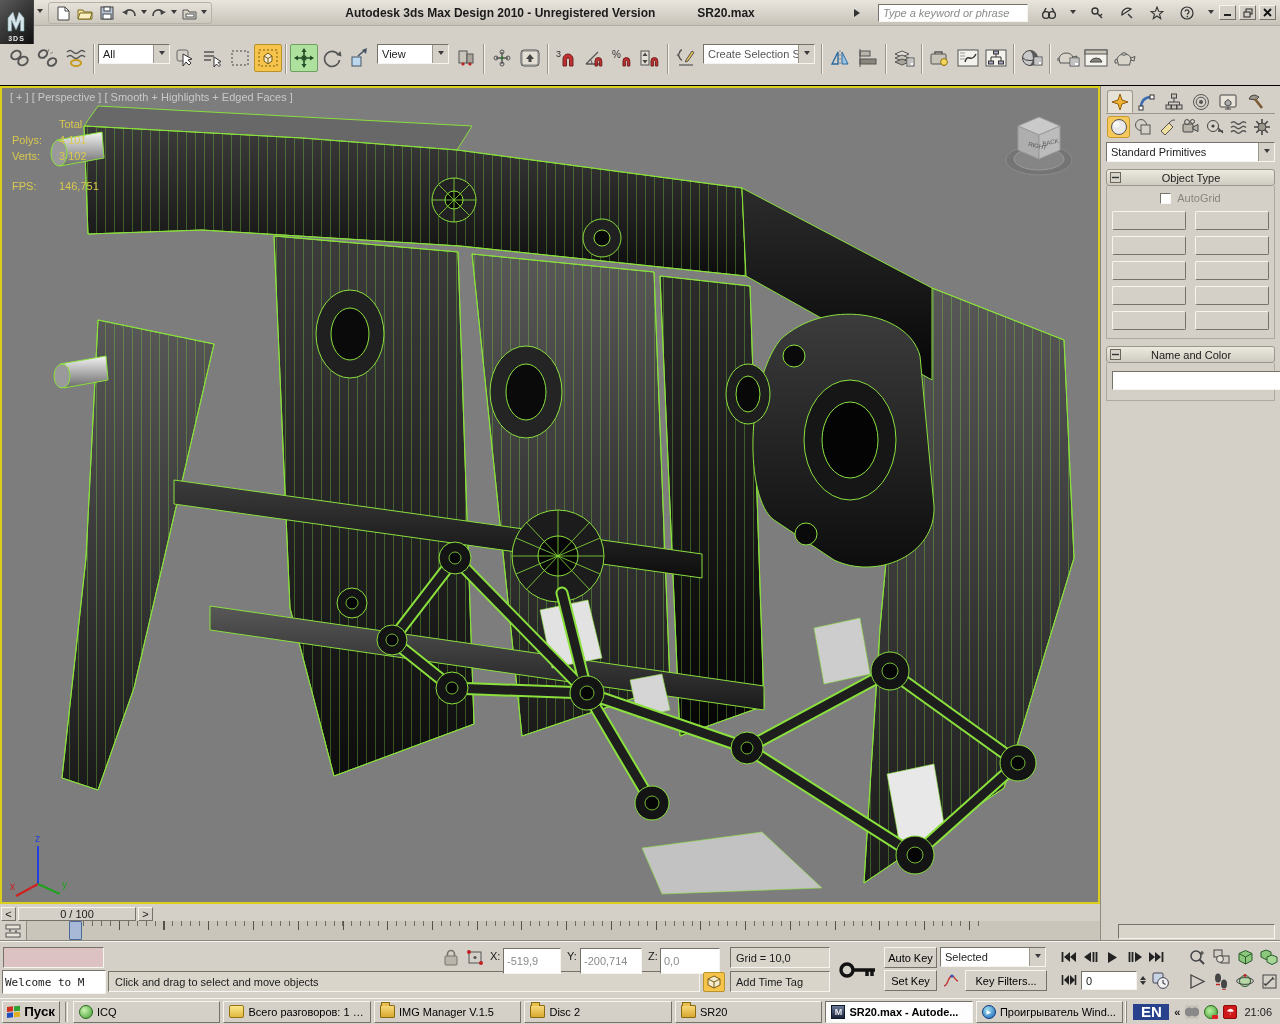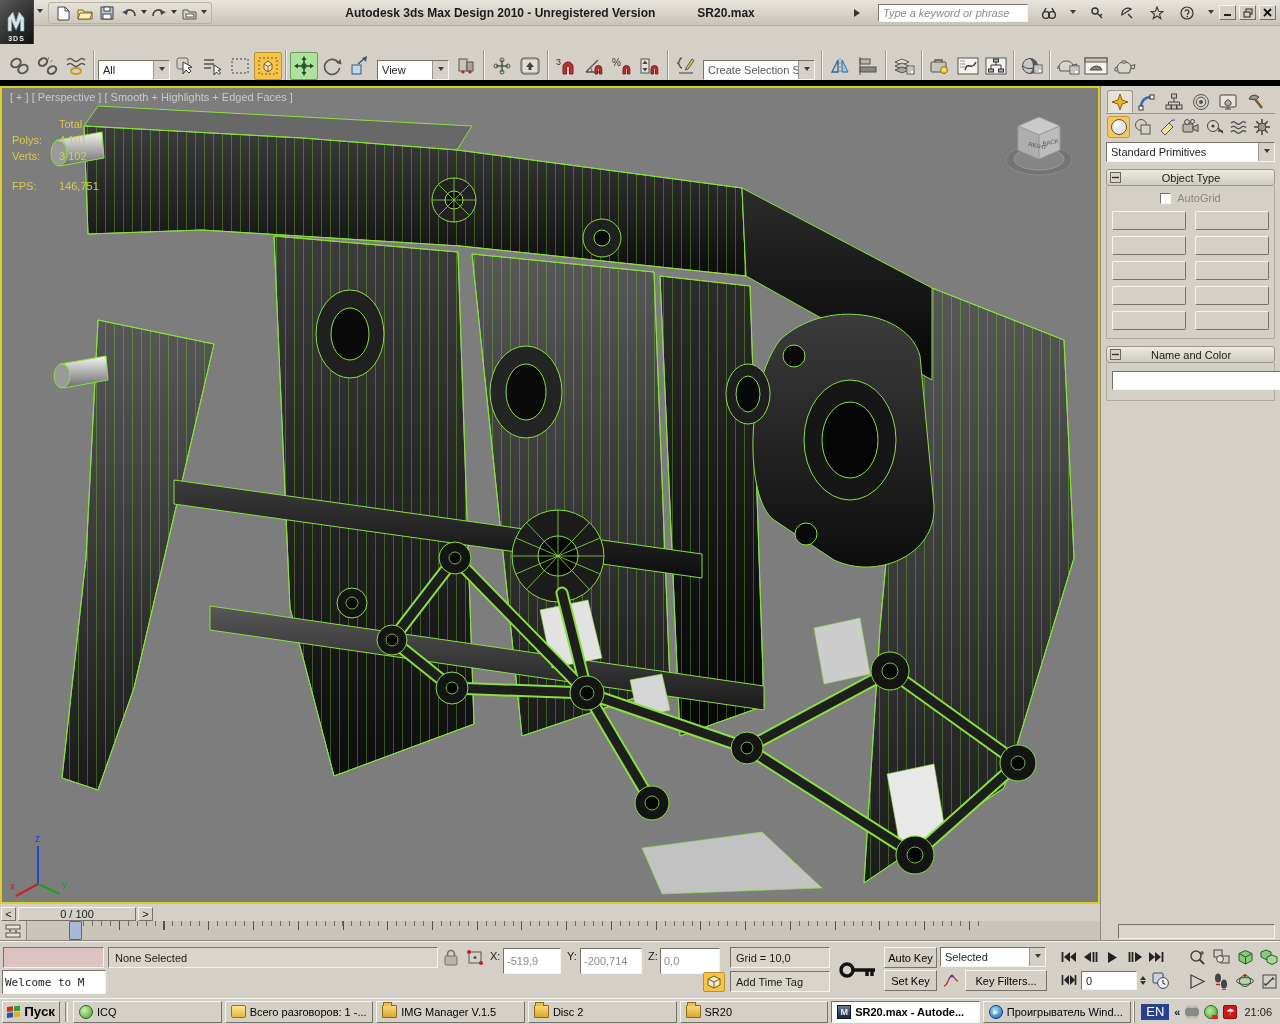--- a/index.html
+++ b/index.html
@@ -24,21 +24,21 @@
 #search input::placeholder{color:#8a8a8a;font-style:italic}
 .sbtn{width:18px;height:18px;display:flex;align-items:center;justify-content:center}
 #wincontrols{position:absolute;right:4px;top:5px;display:flex;gap:3px}
 .wbtn{width:17px;height:15px}
 
 
 #menubar{position:absolute;left:40px;top:26px;height:18px;display:flex;align-items:center;z-index:5}
 .menu-item{padding:0 9px;line-height:18px;white-space:nowrap}
 
 
-#toolbar{position:absolute;left:0;top:44px;width:1280px;height:42px;background:#d4d0c8;border-bottom:6px solid #000000;display:flex;align-items:flex-end;padding-left:6px}
+#toolbar{position:absolute;left:0;top:44px;width:1280px;height:42px;background:#d4d0c8;border-bottom:1px solid #000000;display:flex;align-items:flex-start;padding-left:6px}
 .tbtn{width:28px;height:28px;display:flex;align-items:center;justify-content:center;flex:none;position:relative}
 .tsep{width:2px;height:30px;border-left:1px solid #9a968c;border-right:1px solid #f4f2ec;margin:0 3px;flex:none}
 .hl-orange{background:#f6c44a;border:1px solid #b8922a;border-radius:2px}
 .hl-green{background:#aee09e;border:1px solid #6f9e62;border-radius:2px}
 .combo{height:20px;background:#fff;border:1px solid;border-color:#76726a #f6f4ee #f6f4ee #76726a;display:flex;align-items:center;flex:none}
 .combo .cval{padding:0 4px;flex:1;white-space:nowrap;overflow:hidden;color:#222}
 .combo .cbtn{width:16px;height:100%;background:#d4d0c8;border-left:1px solid #9a968c;display:flex;align-items:center;justify-content:center;flex:none}
 
 
 #viewport{position:absolute;left:0;top:86px;width:1100px;height:818px;background:#7d7d7d;border:2px solid #d9cf1c;overflow:hidden}
@@ -114,21 +114,21 @@
 .tbi{width:15px;height:13px;position:relative;display:inline-block;flex:none}
 .ticon-folder{background:linear-gradient(#f8d878,#d8a830);border:1px solid #8a6a10;border-radius:1px}
 .ticon-folder::before{content:"";position:absolute;top:-4px;left:0;width:7px;height:3px;background:#e8c050;border:1px solid #8a6a10;border-bottom:none}
 .ticon-icq{width:14px;height:14px;background:radial-gradient(circle at 35% 35%,#caf5b0,#3f9b2f);border-radius:50%;border:1px solid #2a6a1a}
 .ticon-chat{background:linear-gradient(#fce88a,#e0b840);border:1px solid #977410;border-radius:2px}
 .ticon-max{width:14px;height:14px;background:linear-gradient(#6a7a9a,#1a2238);border:1px solid #101826}
 .ticon-max::after{content:"M";display:block;color:#e8e8f0;font:bold 9px/13px "Liberation Sans",sans-serif;text-align:center}
 .ticon-wmp{width:14px;height:14px;background:radial-gradient(circle at 38% 32%,#9fe0f0,#1560b8);border-radius:50%;border:1px solid #0a3a7a}
 .ticon-wmp::after{content:"▶";display:block;color:#fff;font-size:6px;line-height:13px;text-align:center}
 .tray{display:flex;align-items:center;gap:5px;height:22px;padding:0 6px;border-left:1px solid #8a867c;box-shadow:-1px 0 0 #f6f4ee;flex:none}
-.lang{width:28px;height:16px;background:#28418c;color:#fff;font-weight:normal;font-size:13px;display:flex;align-items:center;justify-content:center}
+.lang{width:36px;height:16px;background:#28418c;color:#fff;font-weight:bold;font-size:15px;display:flex;align-items:center;justify-content:center}
 .trayico{width:14px;height:14px;border-radius:2px;position:relative}
 .tray-binoc{background:radial-gradient(circle at 30% 50%,#888 4px,transparent 5px),radial-gradient(circle at 70% 50%,#888 4px,transparent 5px),#c8c4ba}
 .tray-icq2{background:radial-gradient(circle at 40% 40%,#b8f0a0,#3f9b2f);border-radius:50%;border:1px solid #2a6a1a}
 .tray-icq2::after{content:"";position:absolute;right:-1px;bottom:-1px;width:6px;height:4px;background:#d22;border-radius:1px}
 .tray-avira{background:#d01818;border:1px solid #8a0a0a}
 .tray-avira::after{content:"☂";color:#fff;font-size:9px;line-height:12px;display:block;text-align:center}
 .clock{padding-left:2px}
 </style>
 </head>
 <body>
@@ -842,21 +842,21 @@
       <span class="tslider"></span>
     </div>
   </div>
   <div id="tl-void" class="sunken"></div>
 
   <div id="bottombar">
     <div class="f pinkbox sunken"></div>
     <div class="f listenerbox sunken">
         <span>Welcome to M</span>
       </div>
-    <div class="f statusfield sunken">None Selected</div>
+    <div class="f promptfield sunken">Click and drag to select and move objects</div>
     <span class="f" style="left:443px;top:7px">
         <svg width="16" height="17">
           <rect x="2" y="7" width="12" height="9" rx="1" fill="#b8b4aa" stroke="#76726a"></rect>
           <path d="M4.5,7 V5 a3.5,3.5 0 0 1 7,0 V7" fill="none" stroke="#76726a" stroke-width="1.6"></path>
         </svg>
       </span>
     <span class="f" style="left:466px;top:7px">
         <svg width="19" height="17">
           <rect x="3" y="3" width="12" height="11" fill="none" stroke="#555"></rect>
           <circle cx="3" cy="3" r="2" fill="#c02020"></circle>

